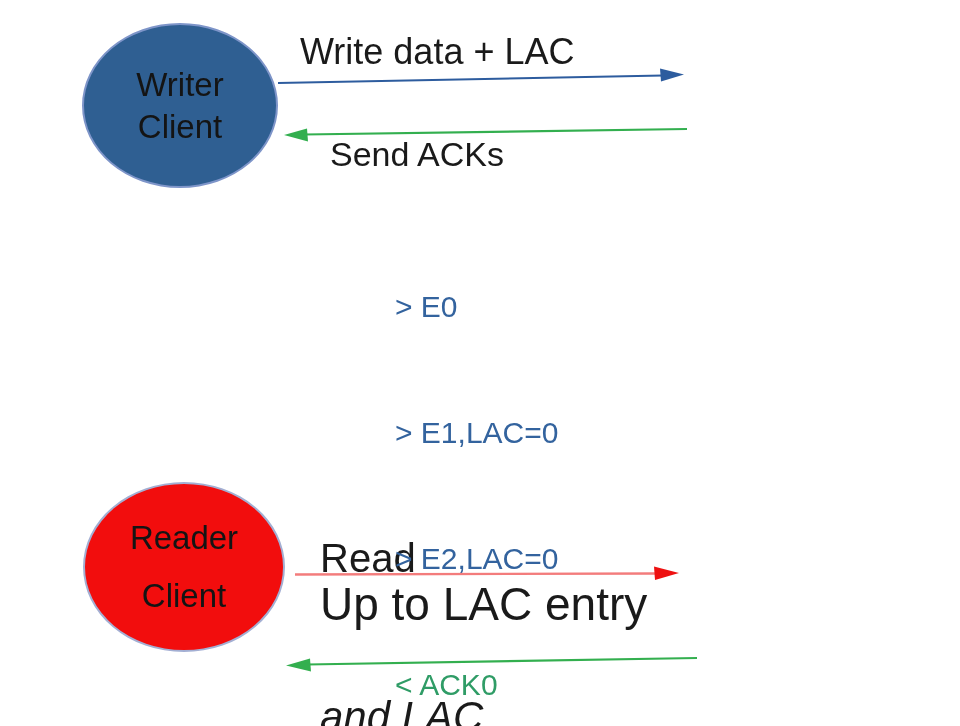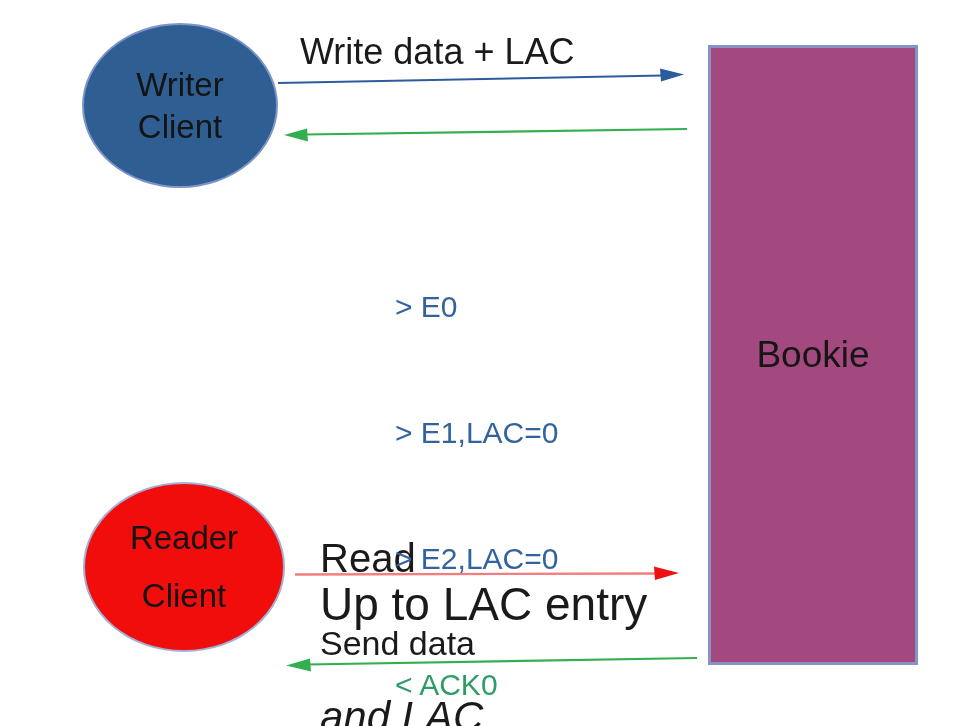--- a/index.html
+++ b/index.html
@@ -97,28 +97,25 @@
   <div class="ellipse writer-ellipse">
     <span>Writer</span>
     <span>Client</span>
   </div>
 
   <div class="ellipse reader-ellipse">
     <span>Reader</span>
     <span>Client</span>
   </div>
 
-  <div class="bookie-rect">
-    <span>Bookie</span>
-  </div>
 
   <div class="arrow-label lbl-write">Write data + LAC</div>
+  <div class="arrow-label lbl-sendacks">Send ACKs</div>
   <div class="arrow-label lbl-read">Read</div>
   <div class="arrow-label lbl-uptolac">Up to LAC entry</div>
-  <div class="arrow-label lbl-senddata">Send data</div>
   <div class="arrow-label lbl-andlac">and LAC</div>
 
   <div class="messages">
     <div class="msg" data-kind="entry">&gt; E0</div>
     <div class="msg" data-kind="entry">&gt; E1,LAC=0</div>
     <div class="msg" data-kind="entry">&gt; E2,LAC=0</div>
     <div class="msg" data-kind="ack">&lt; ACK0</div>
     
     
     

